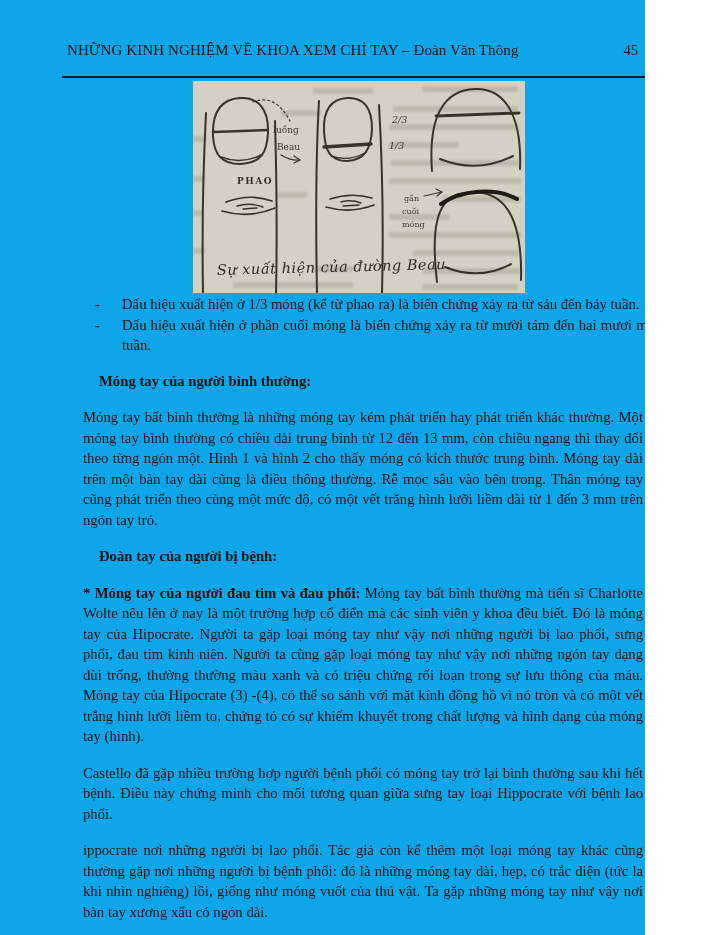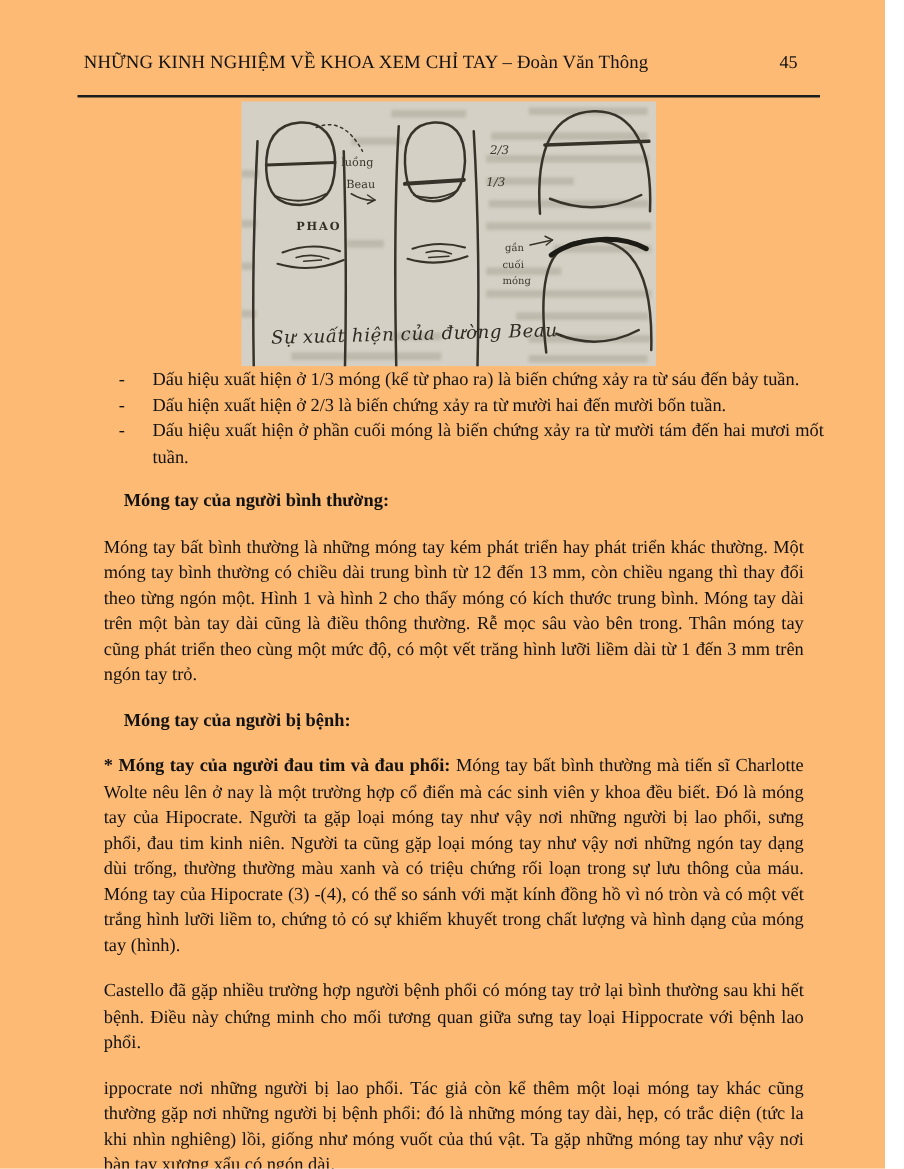--- a/index.html
+++ b/index.html
@@ -1,17 +1,17 @@
 <!DOCTYPE html>
 <html><head>
 <meta charset="utf-8">
 <style>
   html,body { margin:0; padding:0; background:#ffffff; }
   .page {
-    position:relative; width:708px; height:935px; background:#fdba74;
+    position:relative; width:645px; height:935px; background:#0ea5e9;
     font-family:"Liberation Serif","DejaVu Serif",serif; color:#121212;
     overflow:hidden;
   }
   .header {
     position:absolute; left:67px; top:42px; width:571px;
     display:flex; justify-content:space-between; align-items:baseline;
     font-size:15px; white-space:nowrap;
   }
   .header .title { letter-spacing:0.1px; }
   .header .pagenum { font-size:14.5px; }
@@ -139,29 +139,28 @@
   </div>
 
   <div class="content">
 
     <div class="bullet">
       <span class="dash">-</span>
       <span>Dấu hiệu xuất hiện ở 1/3 móng (kể từ phao ra) là biến chứng xảy ra từ sáu đến bảy tuần.</span>
     </div>
     <div class="bullet">
       <span class="dash">-</span>
-      <span>Dấu hiện xuất hiện ở 2/3 là biến chứng xảy ra từ mười hai đến mười bốn tuần.</span>
     </div>
     <div class="bullet">
       <span class="dash">-</span>
       <span>Dấu hiệu xuất hiện ở phần cuối móng là biến chứng xảy ra từ mười tám đến hai mươi mốt tuần.</span>
     </div>
 
     <div class="sect-h">Móng tay của người bình thường:</div>
     <p>Móng tay bất bình thường là những móng tay kém phát triển hay phát triển khác thường. Một móng tay bình thường có chiều dài trung bình từ 12 đến 13 mm, còn chiều ngang thì thay đổi theo từng ngón một. Hình 1 và hình 2 cho thấy móng có kích thước trung bình. Móng tay dài trên một bàn tay dài cũng là điều thông thường. Rễ mọc sâu vào bên trong. Thân móng tay cũng phát triển theo cùng một mức độ, có một vết trăng hình lưỡi liềm dài từ 1 đến 3 mm trên ngón tay trỏ.</p>
 
-    <div class="sect-h">Móng tay của người bị bệnh:</div>
+    <div class="sect-h">Đoàn tay của người bị bệnh:</div>
     <p><b>* Móng tay của người đau tim và đau phổi:</b><span> Móng tay bất bình thường mà tiến sĩ Charlotte Wolte nêu lên ở nay là một trường hợp cổ điển mà các sinh viên y khoa đều biết. Đó là móng tay của Hipocrate. Người ta gặp loại móng tay như vậy nơi những người bị lao phổi, sưng phổi, đau tim kinh niên. Người ta cũng gặp loại móng tay như vậy nơi những ngón tay dạng dùi trống, thường thường màu xanh và có triệu chứng rối loạn trong sự lưu thông của máu. Móng tay của Hipocrate (3) -(4), có thể so sánh với mặt kính đồng hồ vì nó tròn và có một vết trắng hình lưỡi liềm to, chứng tỏ có sự khiếm khuyết trong chất lượng và hình dạng của móng tay (hình).</span></p>
     <p>Castello đã gặp nhiều trường hợp người bệnh phổi có móng tay trở lại bình thường sau khi hết bệnh. Điều này chứng minh cho mối tương quan giữa sưng tay loại Hippocrate với bệnh lao phổi.</p>
     <p>ippocrate nơi những người bị lao phổi. Tác giả còn kể thêm một loại móng tay khác cũng thường gặp nơi những người bị bệnh phổi: đó là những móng tay dài, hẹp, có trắc diện (tức la khi nhìn nghiêng) lồi, giống như móng vuốt của thú vật. Ta gặp những móng tay như vậy nơi bàn tay xương xẩu có ngón dài.</p>
   </div>
 
 </div>
 
 </body></html>

